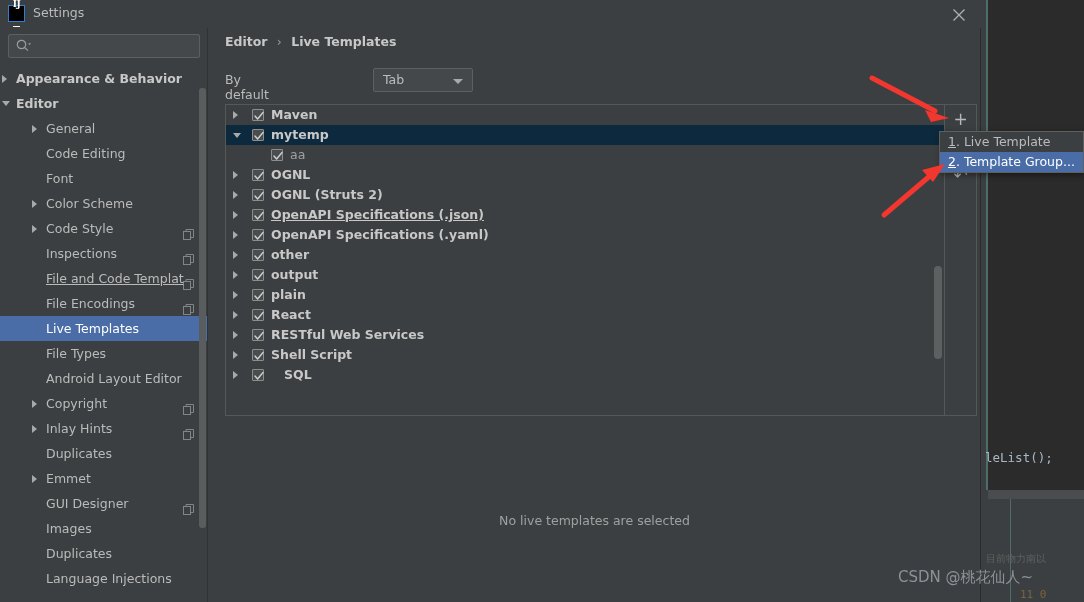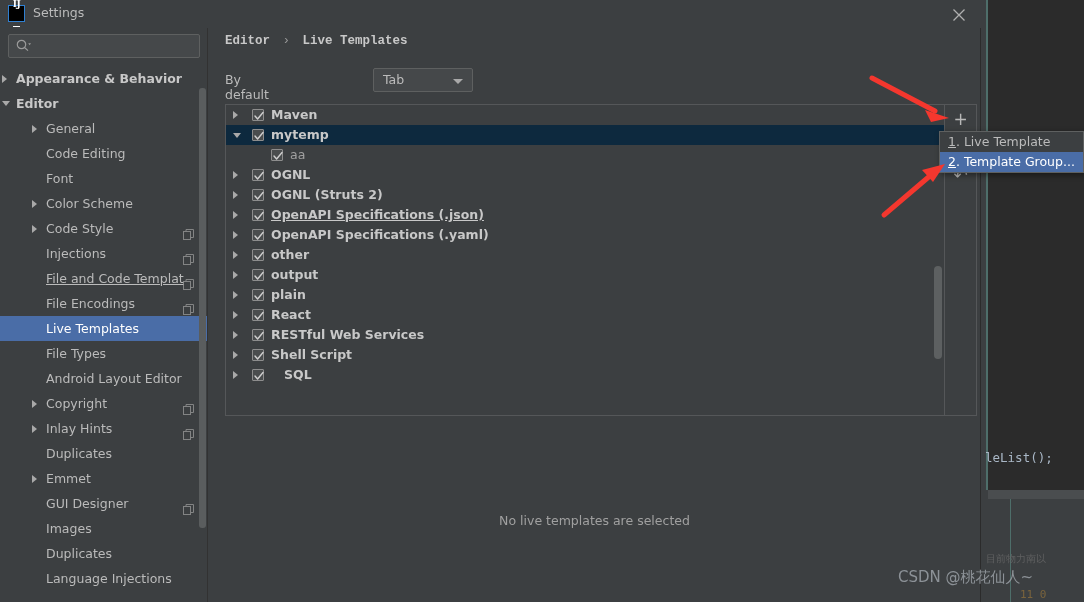--- a/index.html
+++ b/index.html
@@ -140,21 +140,21 @@
   #sidebar-divider {
     position: absolute; left: 207px; top: 28px; width: 1px; height: 574px;
     background: #323232;
   }
 
   
   #content { position: absolute; left: 208px; top: 28px; width: 773px; height: 574px; }
 
   #breadcrumb {
     position: absolute; left: 17px; top: 6px;
-    font-size: 12.5px; font-weight: bold; color: #c8c8c8; font-family: Liberation Mono, monospace;
+    font-size: 12.5px; font-weight: bold; color: #c8c8c8;
   }
   #breadcrumb .sep { font-weight: normal; color: #9a9a9a; padding: 0 5px; }
 
   #expand-row { position: absolute; left: 17px; top: 40px; height: 24px; }
   #expand-label {
     position: absolute; left: 0; top: 4px; font-size: 12.5px; color: #bbbbbb;
   }
   #expand-select {
     position: absolute; left: 148px; top: 0; width: 100px; height: 24px;
     background: #45484a; border: 1px solid #5e6060; border-radius: 2px;
@@ -315,21 +315,21 @@
         </div>
         <div class="s-item">
           <span class="s-arrow collapsed" style="left: 32px;"></span>
           <span class="s-label" style="left: 46px;">Code Style</span>
           <span class="s-copy"><svg width="11" height="11" viewBox="0 0 11 11">
               <rect x="0.5" y="2.5" width="7" height="8" fill="none" stroke="#9b9b9b" stroke-width="1"></rect>
               <path d="M3 2.5 V0.5 H10.5 V8.5 H7.5" fill="none" stroke="#9b9b9b" stroke-width="1"></path>
             </svg></span>
         </div>
         <div class="s-item">
-          <span class="s-label" style="left: 46px;">Injections</span>
+          <span class="s-label" style="left: 46px;">Inspections</span>
           <span class="s-copy"><svg width="11" height="11" viewBox="0 0 11 11">
               <rect x="0.5" y="2.5" width="7" height="8" fill="none" stroke="#9b9b9b" stroke-width="1"></rect>
               <path d="M3 2.5 V0.5 H10.5 V8.5 H7.5" fill="none" stroke="#9b9b9b" stroke-width="1"></path>
             </svg></span>
         </div>
         <div class="s-item">
           <span class="s-label" style="left: 46px; text-decoration: underline;">File and Code Templat</span>
           <span class="s-copy"><svg width="11" height="11" viewBox="0 0 11 11">
               <rect x="0.5" y="2.5" width="7" height="8" fill="none" stroke="#9b9b9b" stroke-width="1"></rect>
               <path d="M3 2.5 V0.5 H10.5 V8.5 H7.5" fill="none" stroke="#9b9b9b" stroke-width="1"></path>

